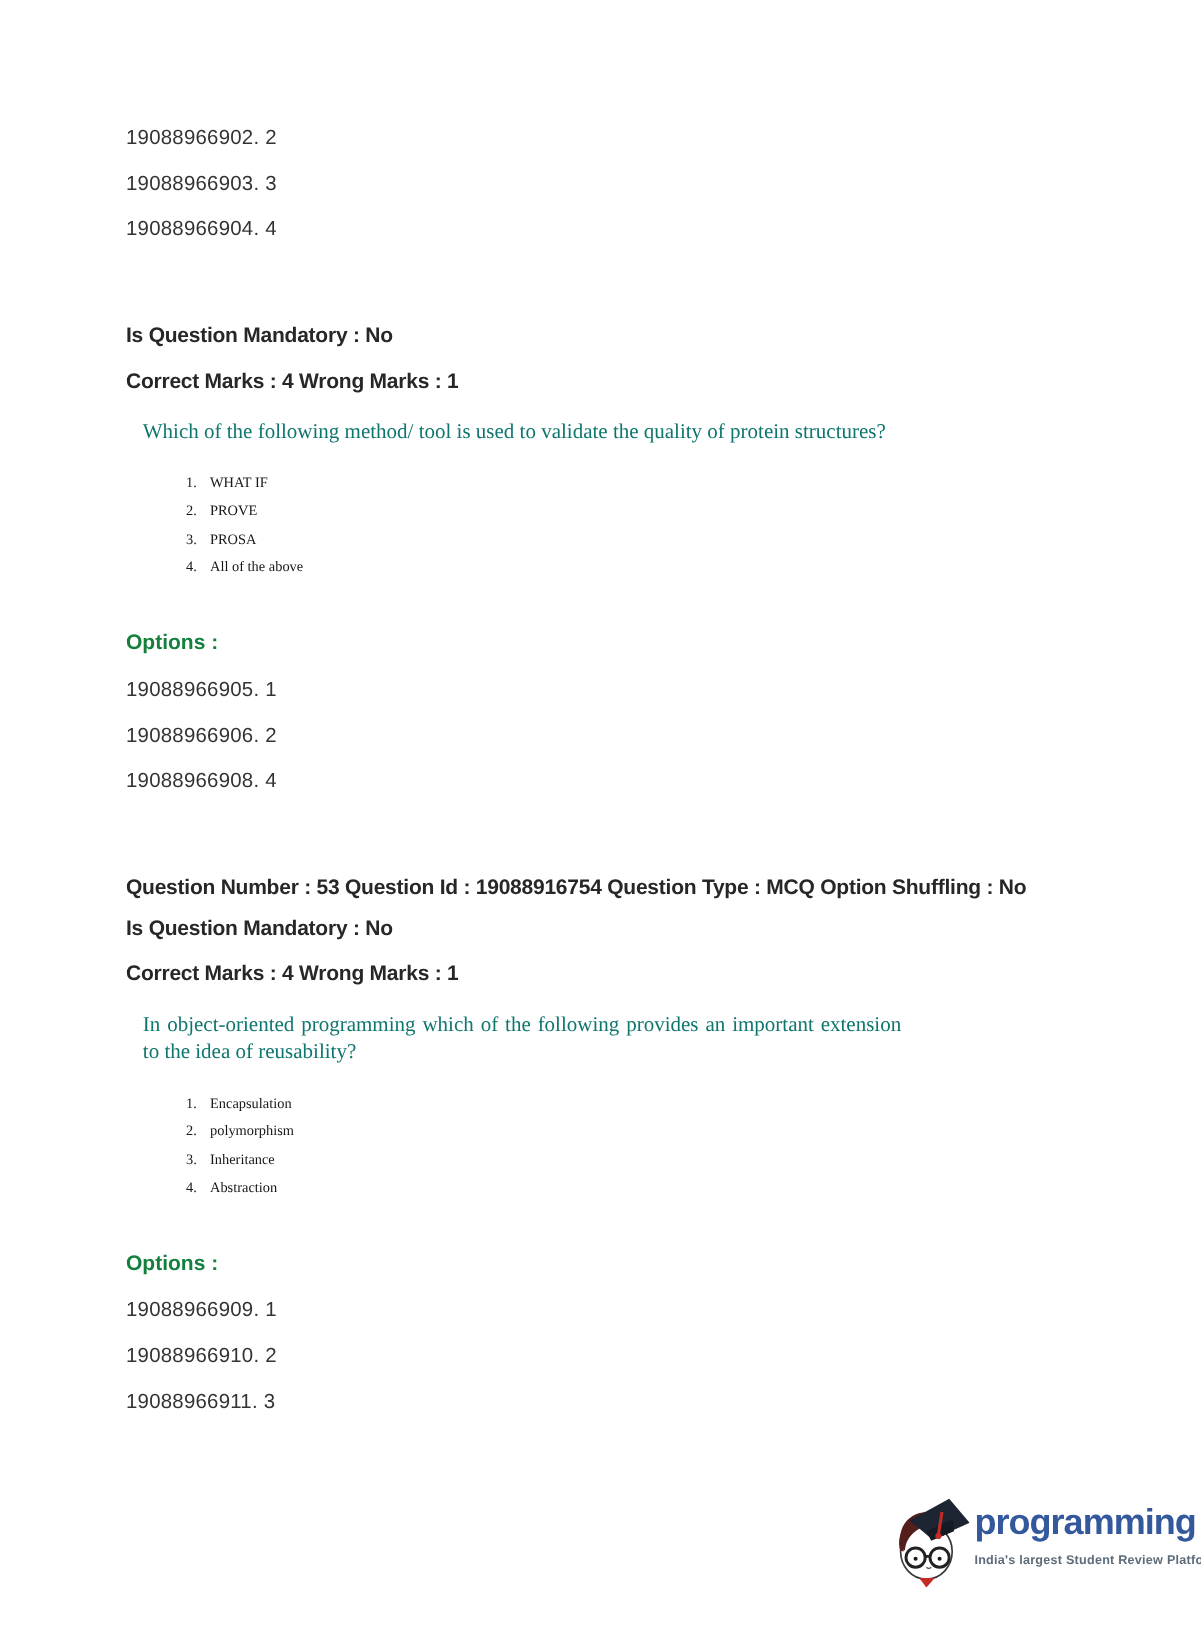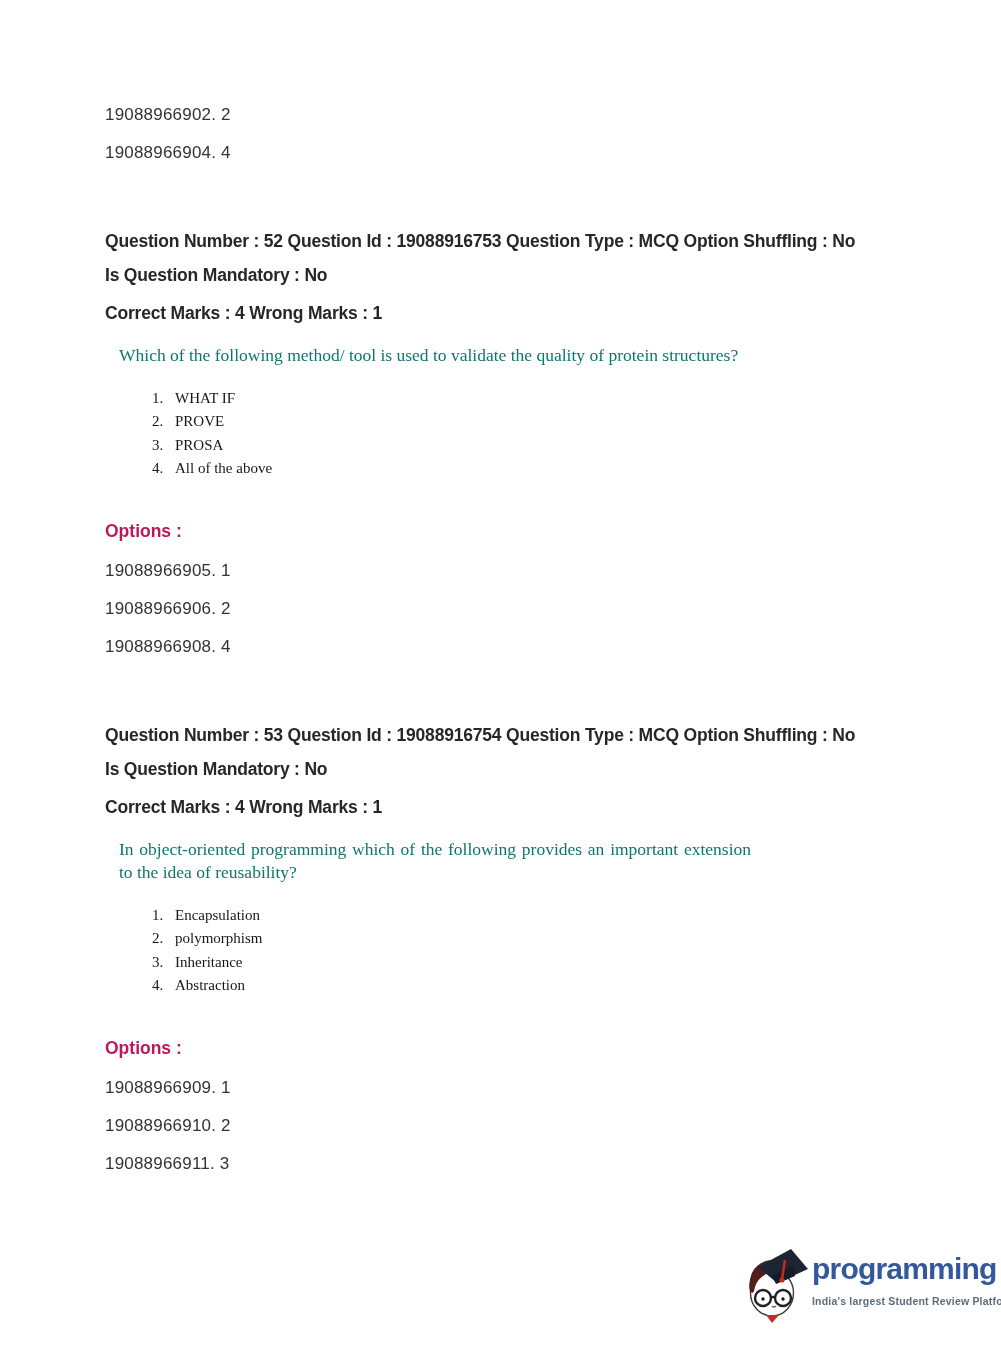--- a/index.html
+++ b/index.html
@@ -41,32 +41,32 @@
     font-size: 17.5px;
     line-height: 23px;
     color: #0f766e;
   }
   .q-body.justify { max-width: 632px; text-align: justify; }
 
   ol.choices {
     margin: 20px 0 0 0;
     padding-left: 62px;
     font-family: "Liberation Serif", serif;
-    font-size: 15px;
+    font-size: 12px;
     line-height: 23.3px;
     color: #171717;
   }
   ol.choices li { padding-left: 8px; }
 
   .options-label {
     margin-top: 40px;
     font-weight: 700;
     font-size: 17.5px;
     line-height: 22px;
-    color: #be185d;
+    color: #15803d;
   }
   .options-rows { margin-top: 10px; }
 
   
   .logo {
     position: absolute;
     top: 1246px;
     left: 742px;
     width: 252px;
     height: 80px;
@@ -101,26 +101,26 @@
   }
 </style>
 </head>
 <body>
 
 <div class="page">
   <div class="content">
 
     <div>
       <div class="id-row">19088966902. 2</div>
+      <div class="id-row">19088966903. 3</div>
       <div class="id-row">19088966904. 4</div>
     </div>
 
     <div>
       <div class="q-head">
-        <p>Question Number : 52 Question Id : 19088916753 Question Type : MCQ Option Shuffling : No</p>
         <p>Is Question Mandatory : No</p>
         <p class="marks">Correct Marks : 4 Wrong Marks : 1</p>
       </div>
       <div class="q-body">Which of the following method/ tool is used to validate the quality of protein structures?</div>
       <ol class="choices">
         <li>WHAT IF</li>
         <li>PROVE</li>
         <li>PROSA</li>
         <li>All of the above</li>
       </ol>

